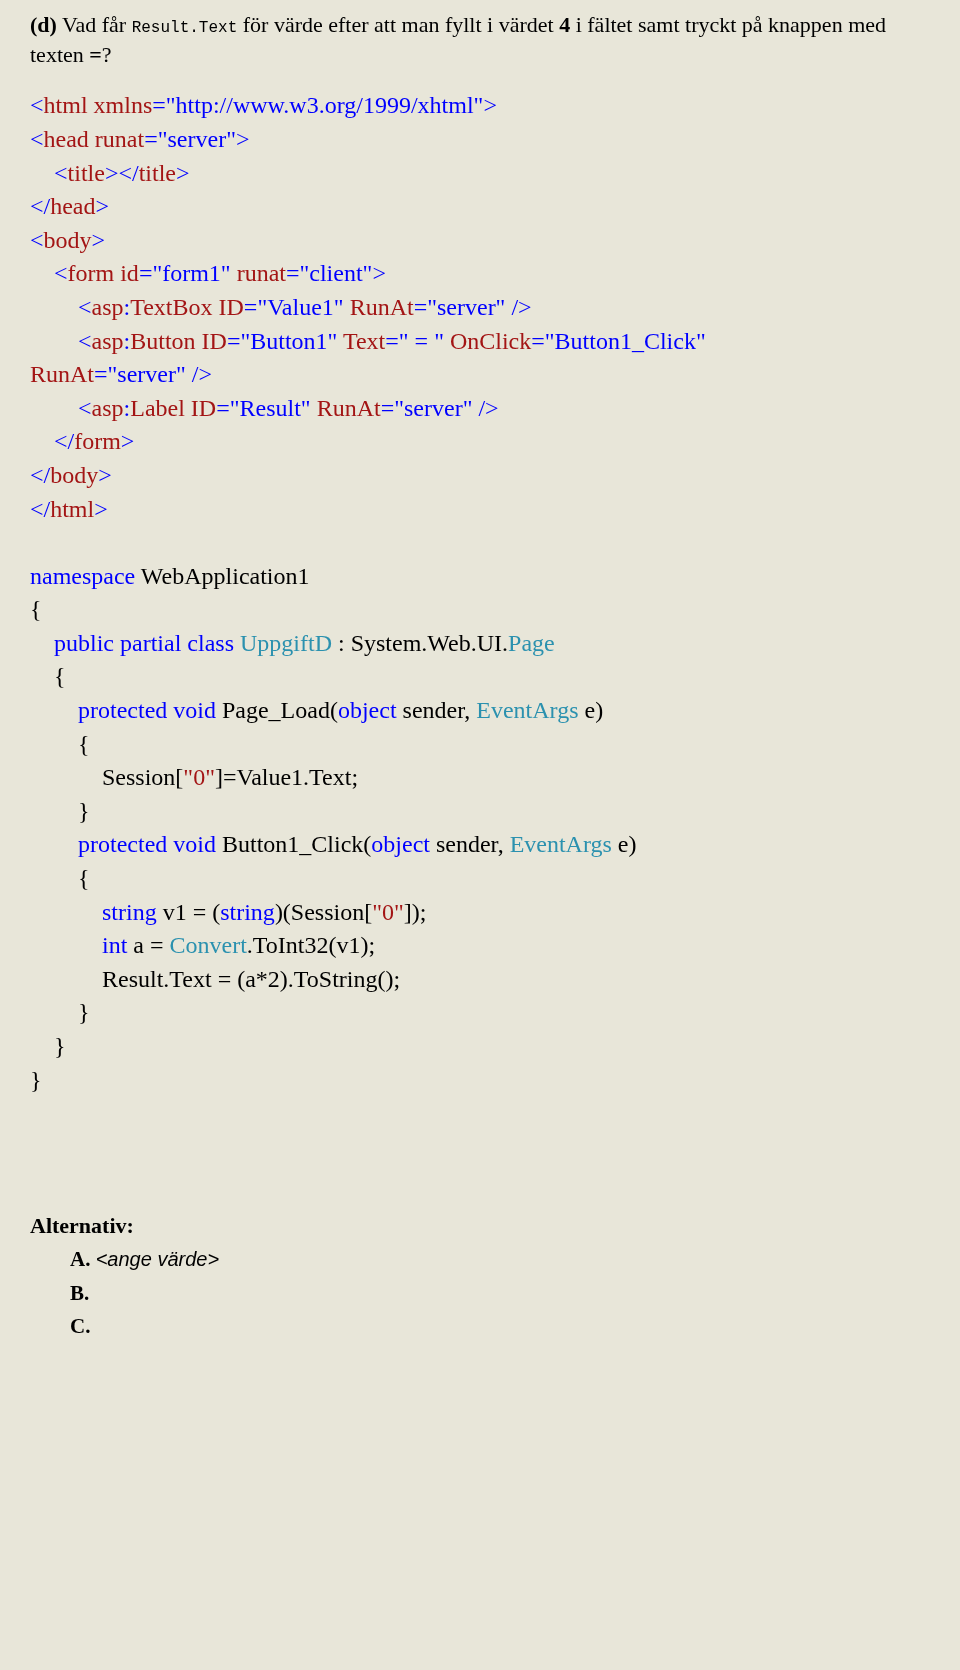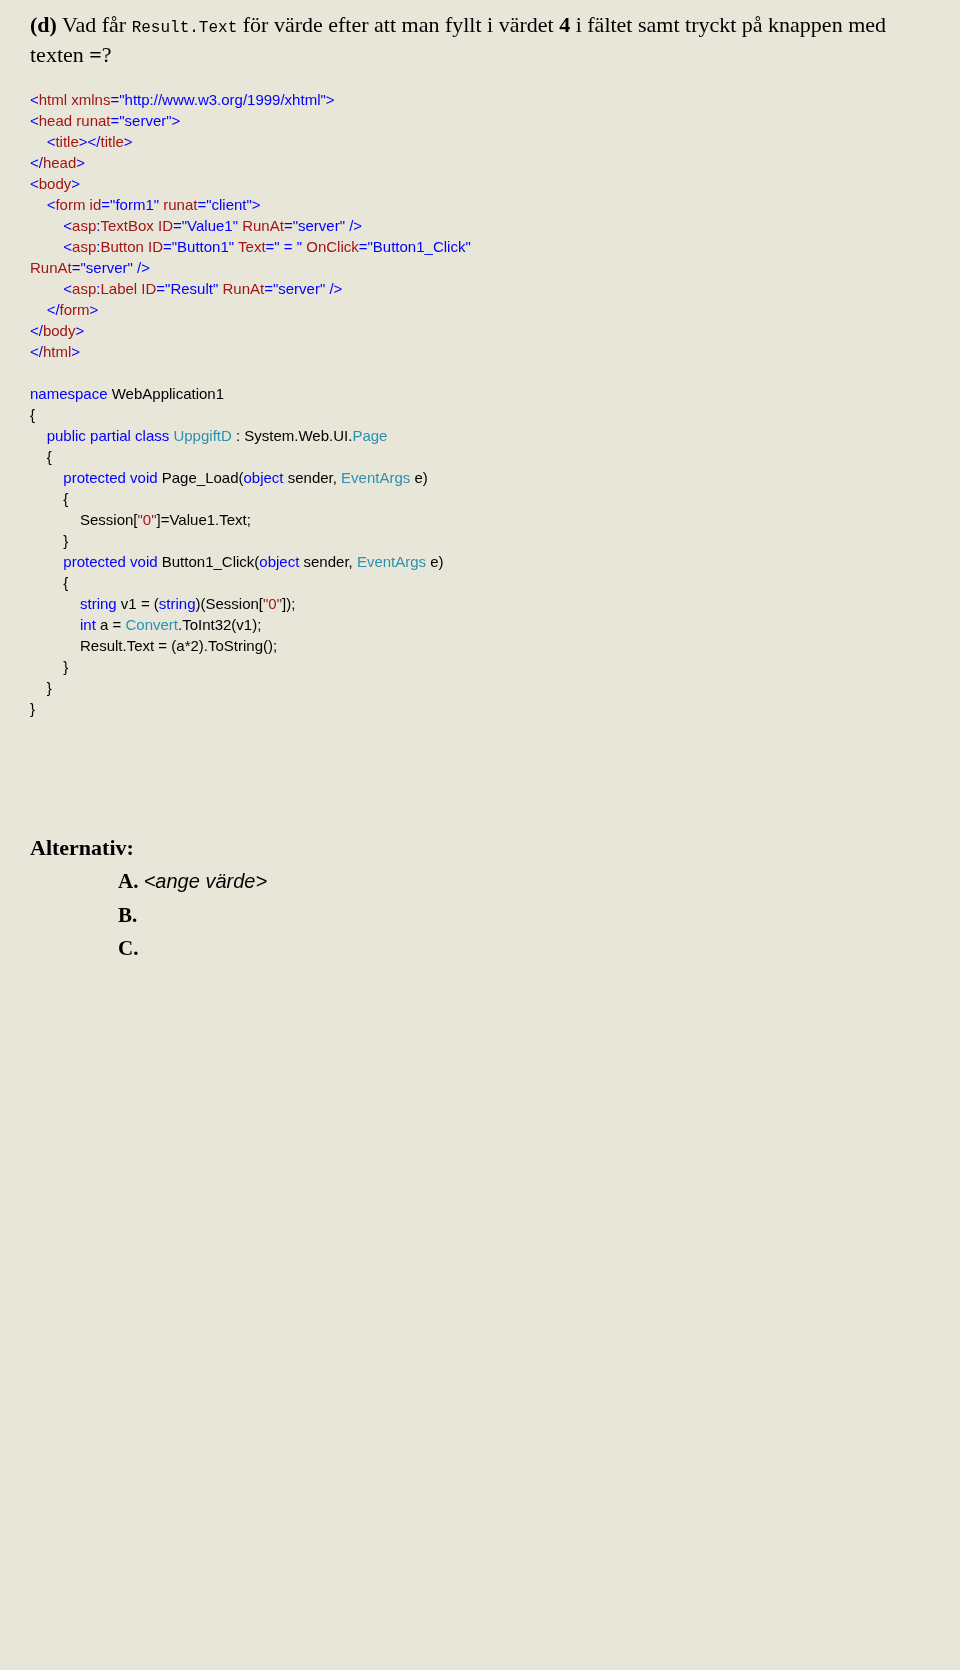--- a/index.html
+++ b/index.html
@@ -19,42 +19,41 @@
       margin-bottom: 20px;
     }
     .question .mono {
       font-family: Consolas, "Courier New", monospace;
       font-size: 16px;
     }
     .bold {
       font-weight: bold;
     }
     .code-block {
-      font-family: Liberation Sans, sans-serif;
-      font-size: 15px;
+      font-family: Liberation Serif, serif;
+      font-size: 24px;
       line-height: 1.4;
       white-space: pre;
     }
     .blue { color: #0000ff; }
     .red { color: #a31515; }
     .teal { color: #2b91af; }
     .alternativ-heading {
       font-size: 22px;
       font-weight: bold;
       margin-top: 116px;
       margin-bottom: 5px;
     }
     .alternativ-list {
       padding-left: 40px;
       font-size: 21px;
       line-height: 1.5;
     }
     .alt-item {
       margin-bottom: 2px;
-      margin-left: 48px;
     }
     .alt-letter {
       font-weight: bold;
       font-family: "Times New Roman", Times, serif;
     }
     .alt-text {
       font-family: Arial, Helvetica, sans-serif;
       font-size: 20px;
     }
     .alt-italic {

